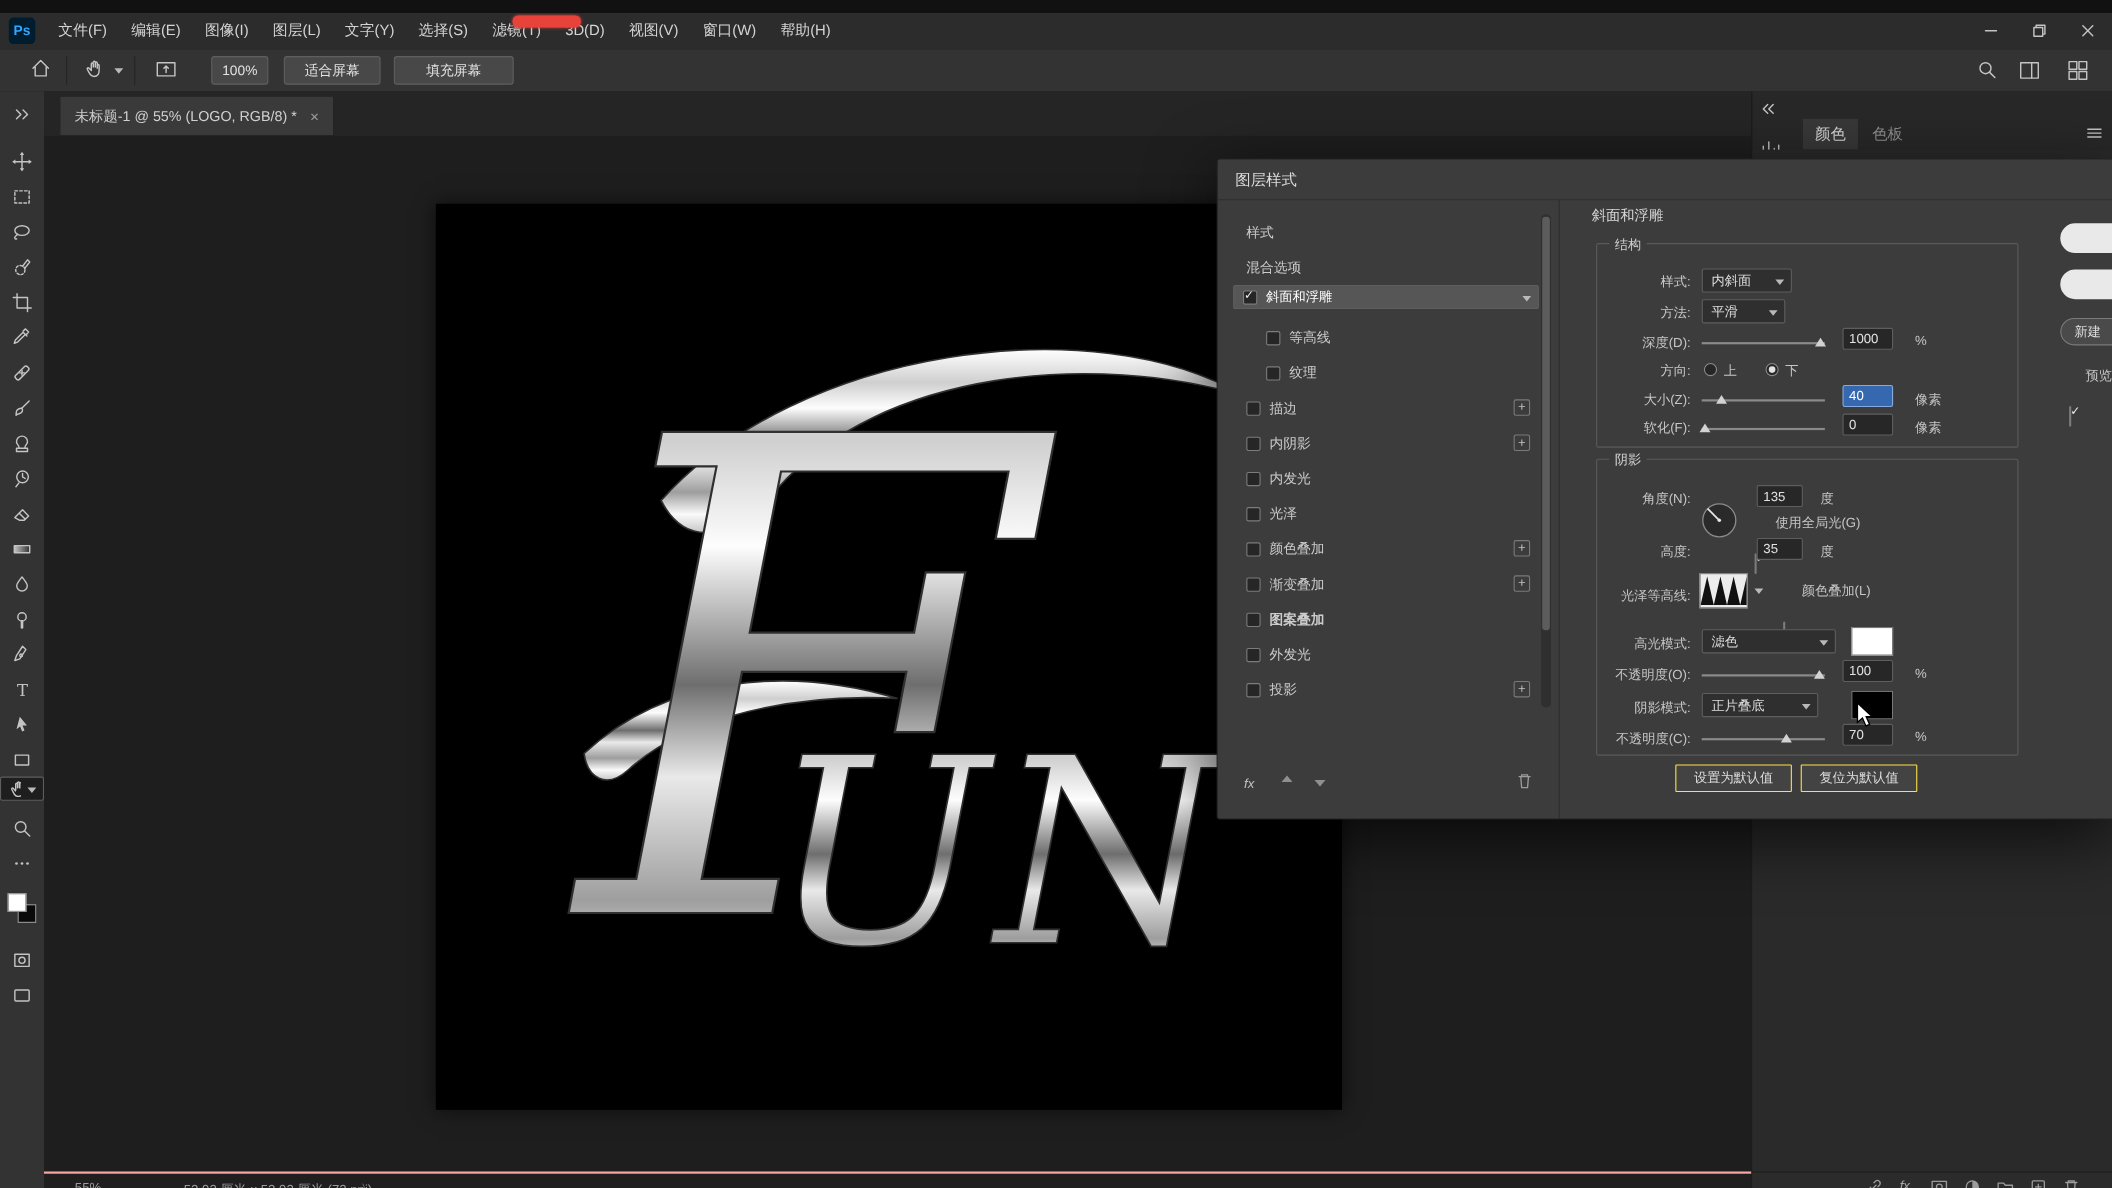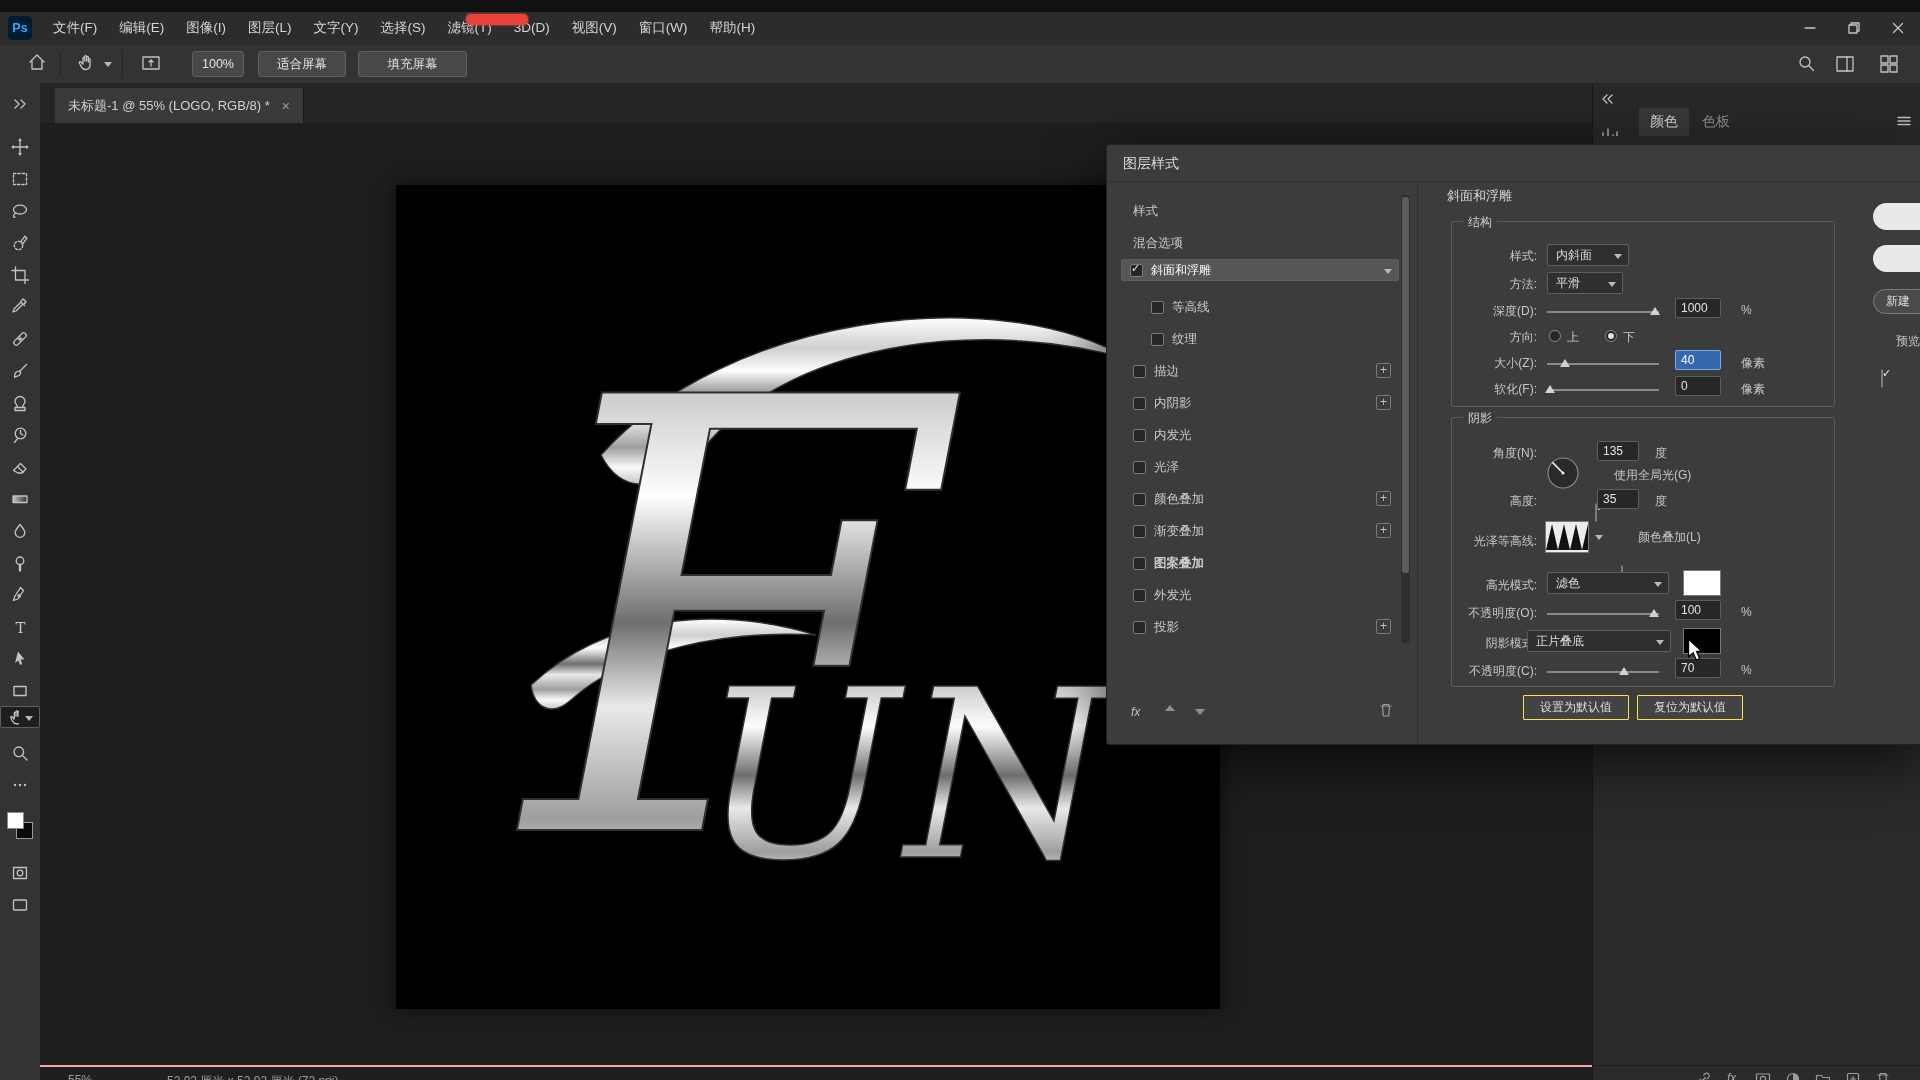--- a/index.html
+++ b/index.html
@@ -531,21 +531,21 @@
     <div class="swatch" style="left:576px;top:425px;background:#ffffff;"></div>
 
     <div class="dlbl" style="top:460px;">不透明度(O):</div>
     <div class="track" style="left:440px;top:468px;width:112px;">
         <div class="thumb" style="left:107px;"></div>
       </div>
     <div class="fld" style="left:568px;top:455px;">100</div>
     <div class="unit" style="left:634px;top:460px;">%</div>
 
     <div class="dlbl" style="top:490px;">阴影模式:</div>
-    <div class="sel" style="left:420px;top:485px;width:144px;">
+    <div class="sel" style="left:440px;top:485px;width:106px;">
         <span>正片叠底</span>
       </div>
     <div class="swatch" style="left:576px;top:483px;background:#000000;"></div>
 
     <div class="dlbl" style="top:518px;">不透明度(C):</div>
     <div class="track" style="left:440px;top:526px;width:112px;">
         <div class="thumb" style="left:77px;"></div>
       </div>
     <div class="fld" style="left:568px;top:513px;">70</div>
     <div class="unit" style="left:634px;top:518px;">%</div>

